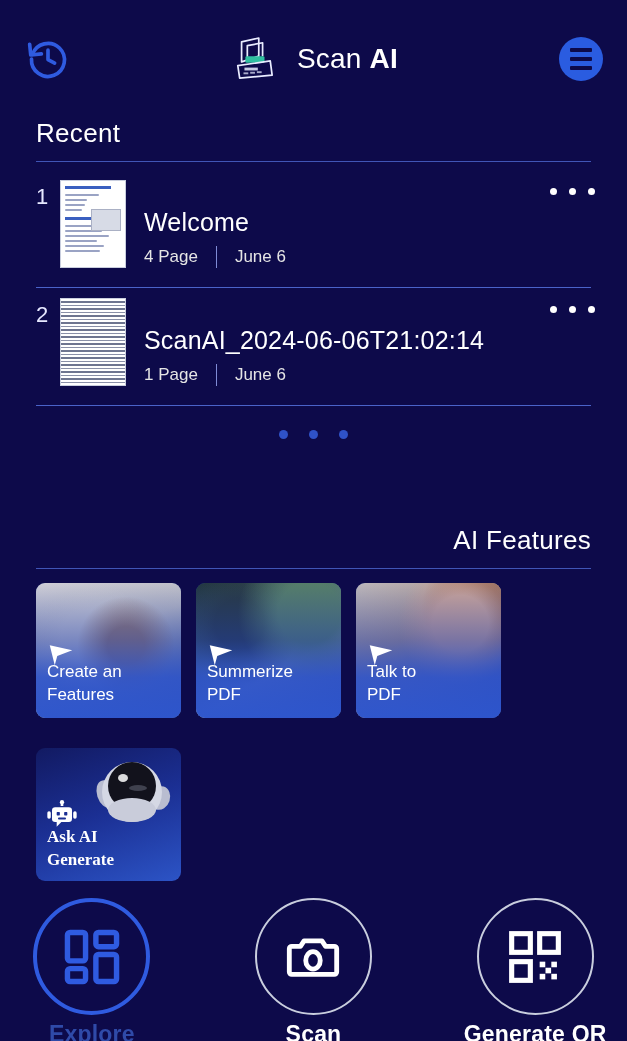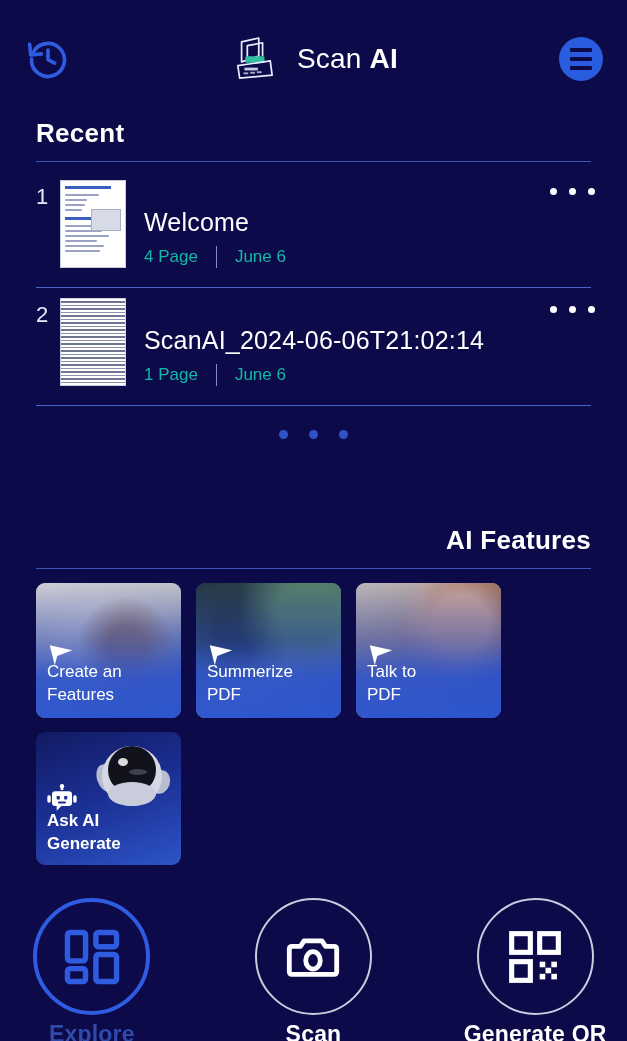--- a/index.html
+++ b/index.html
@@ -22,21 +22,21 @@
   .brand { display:flex; align-items:center; gap:22px; }
   .brand-logo { width:42px; height:46px; display:block; }
   .brand-title { font-size:28px; font-weight:400; letter-spacing:.2px; white-space:nowrap; }
   .brand-title b { font-weight:800; }
   .menu-btn { width:44px; height:44px; border-radius:50%; background:#2a5ce0;
               display:flex; flex-direction:column; align-items:center; justify-content:center; gap:5px; cursor:pointer; }
   .menu-btn i { display:block; width:22px; height:4px; background:#0d0a4a; border-radius:1px; }
 
   
   .section-head { padding:0 36px; }
-  .section-title { font-size:26px; font-weight:700; letter-spacing:.3px; }
+  .section-title { font-size:26px; font-weight:400; letter-spacing:.3px; }
   .section-rule { height:1px; background:#4a63c9; margin-top:12px; opacity:.85; }
 
   
   .recent-list { margin-top:8px; }
   .recent-row {
     position:relative;
     display:flex;
     align-items:flex-start;
     padding:10px 36px 0 36px;
     min-height:107px;
@@ -52,21 +52,21 @@
   .thumb-a .hd { height:3px; background:#3a5fc0; width:82%; margin-bottom:5px; }
   .thumb-a .hd2{ height:3px; background:#3a5fc0; width:55%; margin:6px 0 5px; }
   .thumb-a .pic{ position:absolute; right:4px; top:28px; width:30px; height:22px; background:#d7dbe6; border:1px solid #aab0c4; }
   
   .thumb-b { background:repeating-linear-gradient(180deg,#ffffff 0 2px,#6e7590 2px 4px,#ffffff 4px 6px,#8a90a8 6px 7px); }
 
   .rec-main { flex:1; padding-left:18px; display:flex; flex-direction:column; justify-content:flex-end; min-height:88px; }
   .rec-name { font-size:25px; font-weight:400; color:#ffffff; letter-spacing:.2px; line-height:1.1; white-space:nowrap; }
   .rec-name.small { font-size:25px; }
   .rec-meta { display:flex; align-items:center; margin-top:10px; }
-  .rec-meta span { font-size:17px; color:#14b8a6; }
+  .rec-meta span { font-size:17px; color:#e5e5e5; }
   .meta-div { width:1px; height:22px; background:#7f8bd6; margin:0 18px; }
   .rec-dots { position:absolute; right:32px; top:18px; display:flex; gap:12px; cursor:pointer; }
   .rec-dots i { width:7px; height:7px; border-radius:50%; background:#ffffff; display:block; }
   .rec-rule { height:1px; background:#4a63c9; margin:10px 36px 0 36px; }
 
   
   .page-dots { display:flex; justify-content:center; gap:21px; margin-top:24px; }
   .page-dots i { width:9px; height:9px; border-radius:50%; background:#2f52c8; display:block; cursor:pointer; }
 
   
@@ -101,21 +101,21 @@
       linear-gradient(150deg,#20352f 0%,#4c6a66 35%,#9aa8b8 62%,#46589c 100%);
   }
   .photo-woman {
     background:
       radial-gradient(circle at 72% 30%, #e8b89a 0 20%, rgba(232,184,154,0) 44%),
       radial-gradient(circle at 84% 18%, #9c5f36 0 14%, rgba(156,95,54,0) 34%),
       linear-gradient(150deg,#d9cfc2 0%,#c6a98f 38%,#8e86a8 66%,#3d56a8 100%);
   }
 
   
-  .chatbot-row { padding:14px 36px 0 36px; }
+  .chatbot-row { padding:30px 36px 0 36px;font-family:Liberation Serif, serif; }
   .card-bot { width:145px; height:133px; border-radius:9px; overflow:hidden; position:relative; cursor:pointer;
               background:linear-gradient(160deg,#121a62 0%,#1b2f93 48%,#2c54c6 100%); }
   .bot-img { position:absolute; right:6px; top:4px; width:95px; height:82px; }
   .bot-icon { position:absolute; left:10px; top:52px; width:32px; height:32px; }
   .card-bot .clabel { position:absolute; left:11px; bottom:10px; font-size:17px; font-weight:700; line-height:1.32; }
 
   
   .bottom-nav {
     position:absolute; left:0; right:0; bottom:0; height:155px;
     display:flex; align-items:flex-start; justify-content:space-around;

